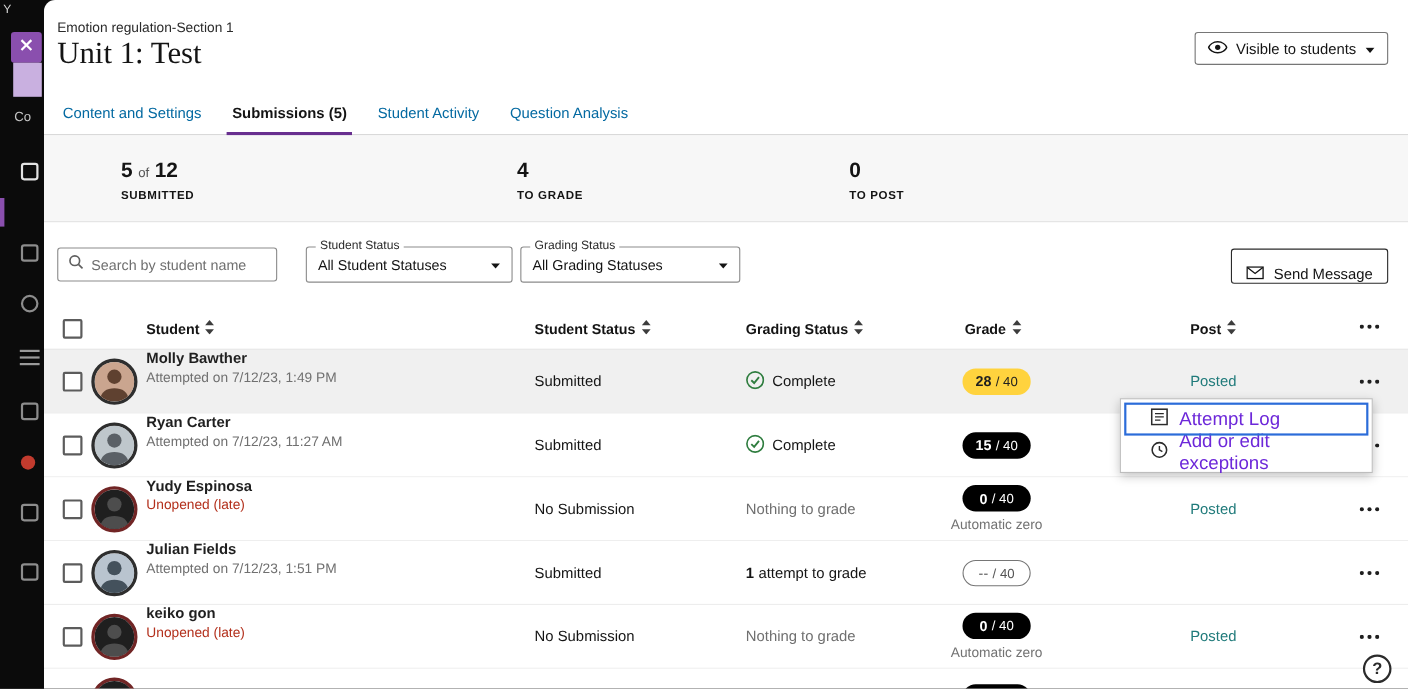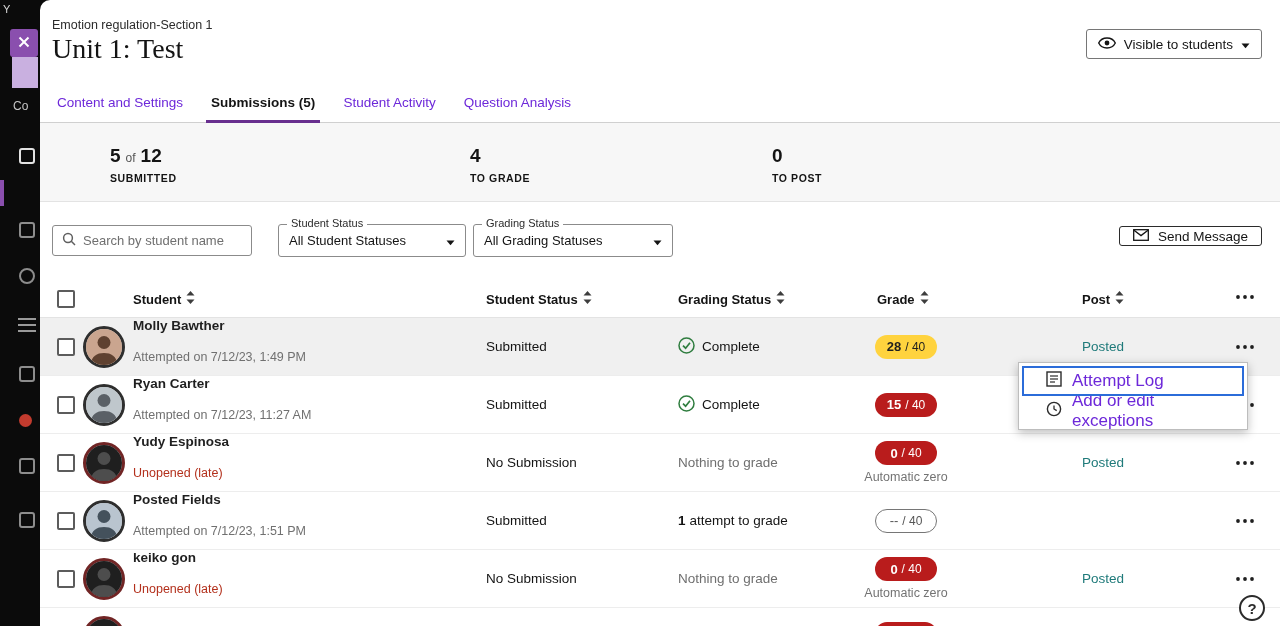--- a/index.html
+++ b/index.html
@@ -30,21 +30,21 @@
   .page-title { position:absolute; left:12px; top:33px; font-family:"Liberation Serif", serif;
                 font-size:28px; color:#141414; font-weight:400; }
 
   .visibility-btn { position:absolute; right:18px; top:29px; height:30px; display:flex; align-items:center;
                     gap:8px; padding:0 11px; border:1px solid #767676; border-radius:3px; background:#fff;
                     font-size:13.5px; color:#141414; cursor:pointer; }
 
   
   .tabbar { position:absolute; left:0; top:90px; width:100%; height:33px; border-bottom:1px solid #d0d0d0;
             display:flex; align-items:flex-end; padding-left:12px; gap:18px; }
-  .tab { font-size:13.5px; color:#6d28d9; padding:0 5px 12px; position:relative; cursor:pointer; white-space:nowrap; }
+  .tab { font-size:13.5px; color:#0369a1; padding:0 5px 12px; position:relative; cursor:pointer; white-space:nowrap; }
   .tab.active { font-weight:bold; color:#141414; }
   .tab.active::after { content:""; position:absolute; left:0; right:0; bottom:-1px; height:3px; background:#682f8f; }
 
   
   .stats { position:absolute; left:0; top:123px; width:100%; height:79px; background:#f7f7f7;
            border-bottom:1px solid #e3e3e3; }
   .stat { position:absolute; top:22px; }
   .stat .nums { font-size:19px; font-weight:bold; color:#141414; display:flex; align-items:baseline; gap:5px; }
   .stat .nums .of { font-size:12px; font-weight:normal; color:#555; }
   .stat .lbl { font-size:10.5px; font-weight:bold; color:#141414; letter-spacing:.6px; margin-top:5px; }
@@ -59,21 +59,21 @@
 
   .select-group { position:absolute; top:224px; height:33px; border:1px solid #8b8b8b; border-radius:3px;
                   background:#fff; display:flex; align-items:center; justify-content:space-between;
                   padding:0 10px; cursor:pointer; }
   .select-group .sg-label { position:absolute; top:-8px; left:8px; font-size:11px; color:#2b2b2b;
                             background:#fff; padding:0 4px; }
   .select-group .sg-value { font-size:13px; color:#141414; }
   #student-status-select { left:238px; width:188px; }
   #grading-status-select { left:433px; width:200px; }
 
-  .send-btn { position:absolute; right:18px; top:226px; height:20px; display:flex; align-items:center; gap:9px;
+  .send-btn { position:absolute; right:18px; top:226px; height:32px; display:flex; align-items:flex-end; gap:9px;
               padding:0 13px; border:1px solid #2b2b2b; border-radius:3px; background:#fff; font-size:13.5px;
               color:#141414; cursor:pointer; }
 
   
   .thead { position:absolute; left:0; top:285px; width:100%; height:32px; }
   .th { position:absolute; top:6px; font-size:13px; font-weight:bold; color:#141414;
         display:flex; align-items:center; gap:5px; cursor:pointer; }
   .th-student { left:93px; } .th-sstatus { left:446px; } .th-gstatus { left:638px; }
   .th-grade { left:837px; } .th-post { left:1042px; }
   .thead .checkbox { position:absolute; left:17px; top:5px; }
@@ -86,37 +86,37 @@
   .row.highlight { background:#f0f0f0; }
   .row .checkbox { position:absolute; left:17px; top:20px; }
 
   .avatar { position:absolute; left:43px; top:8px; width:42px; height:42px; border-radius:50%;
             border:3px solid #2e2e2e; overflow:hidden; background:#ccc; }
   .avatar.ring-maroon { border-color:#712525; }
   .avatar svg { display:block; }
 
   .name-block { position:absolute; left:93px; top:0; }
   .stu-name { font-size:13.5px; font-weight:bold; color:#1f1f1f; }
-  .stu-sub { font-size:12.5px; color:#707070; margin-top:17px; }
+  .stu-sub { font-size:12.5px; color:#707070; margin-top:3px; }
   .stu-sub.late { color:#b3301c; }
 
   .cell-sstatus { position:absolute; left:446px; top:0; height:100%; display:flex; align-items:center;
                   font-size:13.5px; color:#141414; }
   .cell-gstatus { position:absolute; left:638px; top:0; height:100%; display:flex; align-items:center;
                   gap:7px; font-size:13.5px; color:#141414; }
   .cell-gstatus.muted { color:#6f6f6f;text-align:right; }
   .cell-gstatus .b { font-weight:bold; margin-right:4px; }
 
   .cell-grade { position:absolute; left:806px; width:120px; top:0; height:100%;
                 display:flex; flex-direction:column; align-items:center; justify-content:center; gap:5px; }
   .pill { min-width:62px; height:24px; border-radius:12px; display:flex; align-items:center;
           justify-content:center; gap:4px; font-size:12px; padding:0 10px; cursor:pointer; }
   .pill .v { font-weight:bold; font-size:13px; }
   .pill.yellow { background:#ffd33e; color:#1f1f1f; }
-  .pill.red { background:#b91c1c; color:#fff; }
+  .pill.red { background:#000000; color:#fff; }
   .pill.outline { background:#fff; border:1px solid #767676; color:#555; }
   .pill.outline .v { font-weight:normal; color:#555; }
   .grade-note { font-size:12.5px; color:#737373; }
 
   .cell-post { position:absolute; left:1042px; top:0; height:100%; display:flex; align-items:center;
                font-size:13.5px; color:#1f7a7a; cursor:pointer; }
   .row-dots-btn { position:absolute; right:26px; top:0; height:100%; display:flex; align-items:center; cursor:pointer; }
   .thead .row-dots-btn { height:auto; }
 
   
@@ -412,21 +412,21 @@
       <div class="row">
         <div class="checkbox"></div>
         <div class="avatar">
           <svg viewBox="0 0 36 36" width="36" height="36">
               <rect width="36" height="36" fill="#b9c4cf"></rect>
               <circle cx="18" cy="13.5" r="6.5" fill="#44515c"></circle>
               <path d="M5 36 C5 27 11 24 18 24 C25 24 31 27 31 36 Z" fill="#44515c"></path>
             </svg>
         </div>
         <div class="name-block">
-          <div class="stu-name">Posted Fields</div>
+          <div class="stu-name">Julian Fields</div>
           <div class="stu-sub">Attempted on 7/12/23, 1:51 PM</div>
         </div>
         <div class="cell-sstatus">Submitted</div>
         <div class="cell-gstatus">
           <span><span class="b">1</span><span>attempt to grade</span></span>
         </div>
         <div class="cell-grade">
           <div class="pill outline">
             <span class="v">--</span>
             <span class="m">/ 40</span>

